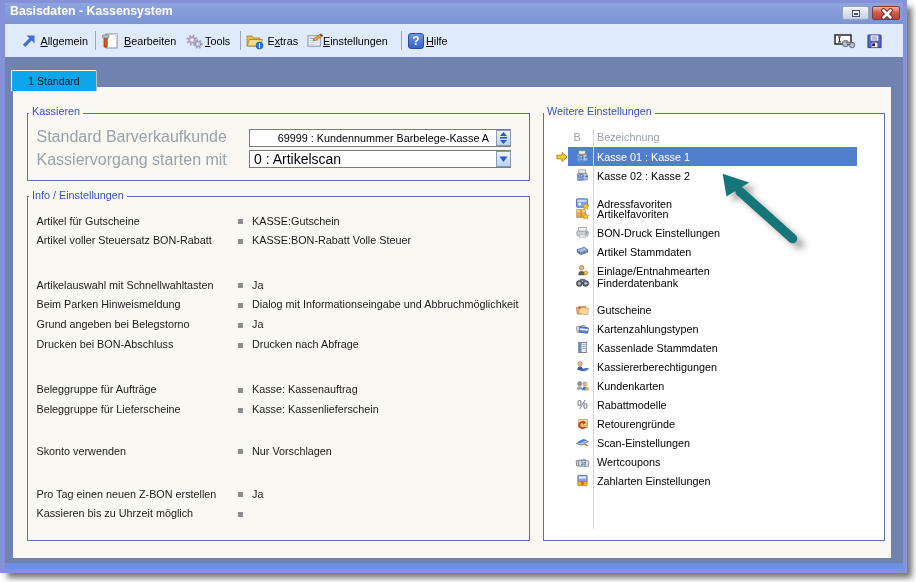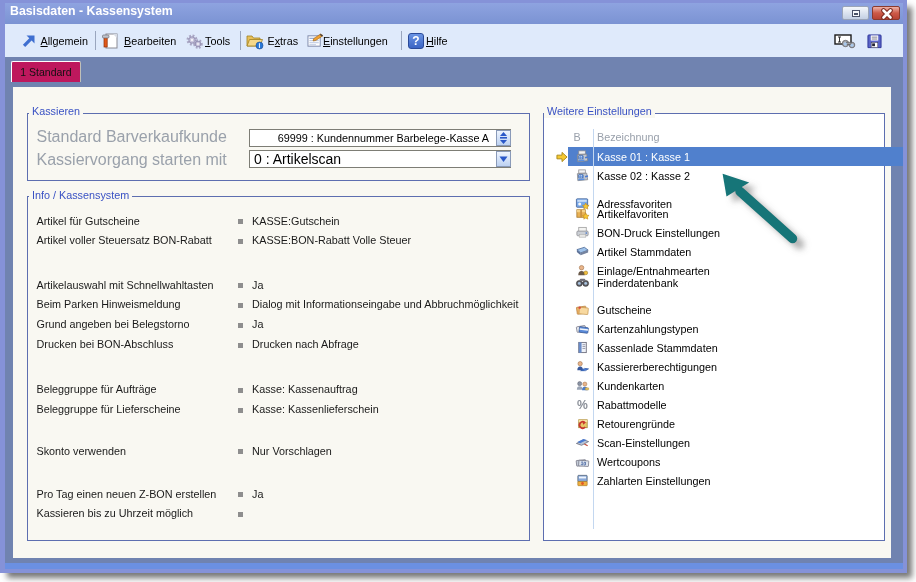--- a/index.html
+++ b/index.html
@@ -2,30 +2,30 @@
 <html><head><meta charset="utf-8"><style>
 *{margin:0;padding:0;box-sizing:border-box}
 html,body{width:916px;height:582px;background:#fff;overflow:hidden;font-family:"Liberation Sans",sans-serif;}
 .abs{position:absolute}
 #win{position:absolute;left:0;top:0;width:907px;height:573px;background:#8592d8;box-shadow:6px 6px 6px -1px rgba(45,45,45,.65);}
 #title{position:absolute;left:5px;top:3px;width:898px;height:21px;background:linear-gradient(#8ea3e0,#7b93d3);}
 #menubar{position:absolute;left:5px;top:24px;width:898px;height:33px;background:#dfeafb;}
 #frame{position:absolute;left:5px;top:57px;width:898px;height:506px;background:#7083b0;}
 #botband{position:absolute;left:5px;top:563px;width:898px;height:6px;background:#6b90e2;}
 #content{position:absolute;left:13px;top:87px;width:878px;height:471px;background:#f9f8f2;}
-#tab{position:absolute;left:11px;top:61px;width:70px;height:21px;background:#be185d;border-radius:2px 2px 0 0;border-top:1px solid #fff;border-left:1px solid #fff;border-right:1px solid #c0c0b8;font-size:10.5px;color:#111;text-align:center;line-height:21px}
+#tab{position:absolute;left:11px;top:70px;width:86px;height:21px;background:#0ea5e9;border-radius:2px 2px 0 0;border-top:1px solid #fff;border-left:1px solid #fff;border-right:1px solid #c0c0b8;font-size:10.5px;color:#111;text-align:center;line-height:21px}
 .grp{position:absolute;border:1px solid #5d6eb0;}
 .grplabel{position:absolute;font-size:10.8px;color:#3a52c4;background:#f9f8f2;padding:0 3px;line-height:13px}
 .glab{position:absolute;font-size:16px;color:#9aa1ab;white-space:nowrap;line-height:13px}
 .ilab{position:absolute;font-size:10.8px;color:#1a1a1a;white-space:nowrap;line-height:13px}
 .bullet{position:absolute;width:5px;height:5px;background:#8e8e8e}
 .mtext{position:absolute;font-size:10.8px;color:#000;white-space:nowrap;line-height:13px}
 .msep{position:absolute;top:31px;width:1px;height:19px;background:#9aa6be}
 u{text-decoration:underline}
-.lrow{position:absolute;left:568px;width:335px;height:18.5px;font-size:10.8px;color:#000;}
+.lrow{position:absolute;left:568px;width:289px;height:18.5px;font-size:10.8px;color:#000;}
 .lrow .t{position:absolute;left:29px;top:3.5px;white-space:nowrap;line-height:13px}
 .lrow .ic{position:absolute;left:7px;top:1.5px}
 </style></head><body>
 <div id="win"></div>
 <div id="title"></div>
 <div class="abs" style="left:10px;top:4px;font-size:12.3px;font-weight:bold;color:#fff">Basisdaten - Kassensystem</div>
 
 <div class="abs" style="left:842px;top:6px;width:27px;height:14px;background:linear-gradient(#f4f7fb,#c3cfe3);border:1px solid #9aa4b8;border-radius:2px">
  <div class="abs" style="left:9px;top:2.5px;width:8px;height:7px;border:1px solid #4a5268;background:#f8fafc"></div>
  <div class="abs" style="left:11px;top:6px;width:3.5px;height:1.8px;background:#4a5268"></div>
@@ -111,21 +111,21 @@
       <polygon points="6.5,1 10,5 3,5" fill="#2a58c8"></polygon>
       <rect x="3" y="6" width="7" height="1.6" fill="#2a58c8"></rect>
       <polygon points="6.5,13 10,9 3,9" fill="#2a58c8"></polygon>
     </svg></div>
 <div class="abs" style="left:249px;top:150px;width:262px;height:18px;background:#fff;border:1px solid #7d7d75;font-size:14px;line-height:16px;padding-left:4px">0 : Artikelscan</div>
 <div class="abs" style="left:495.5px;top:151px;width:15px;height:16px;background:linear-gradient(#eef4fe,#bdd2f2);border:1px solid #8a9ab8">
 <svg width="13" height="14" viewBox="0 0 13 14">
       <polygon points="6.5,10 10.5,4.5 2.5,4.5" fill="#2a58c8"></polygon>
     </svg></div>
 <div class="grp" style="left:26.5px;top:196px;width:503px;height:344.5px"></div>
-<div class="grplabel" style="left:29px;top:189px">Info / Kassensystem</div>
+<div class="grplabel" style="left:29px;top:189px">Info / Einstellungen</div>
 <div class="ilab" style="left:36.5px;top:214.5px">Artikel für Gutscheine</div>
 <div class="bullet" style="left:238px;top:219.0px"></div>
 <div class="ilab" style="left:252px;top:214.5px">KASSE:Gutschein</div>
 <div class="ilab" style="left:36.5px;top:234.1px">Artikel voller Steuersatz BON-Rabatt</div>
 <div class="bullet" style="left:238px;top:238.6px"></div>
 <div class="ilab" style="left:252px;top:234.1px">KASSE:BON-Rabatt Volle Steuer</div>
 <div class="ilab" style="left:36.5px;top:278.8px">Artikelauswahl mit Schnellwahltasten</div>
 <div class="bullet" style="left:238px;top:283.3px"></div>
 <div class="ilab" style="left:252px;top:278.8px">Ja</div>
 <div class="ilab" style="left:36.5px;top:298.4px">Beim Parken Hinweismeldung</div>

